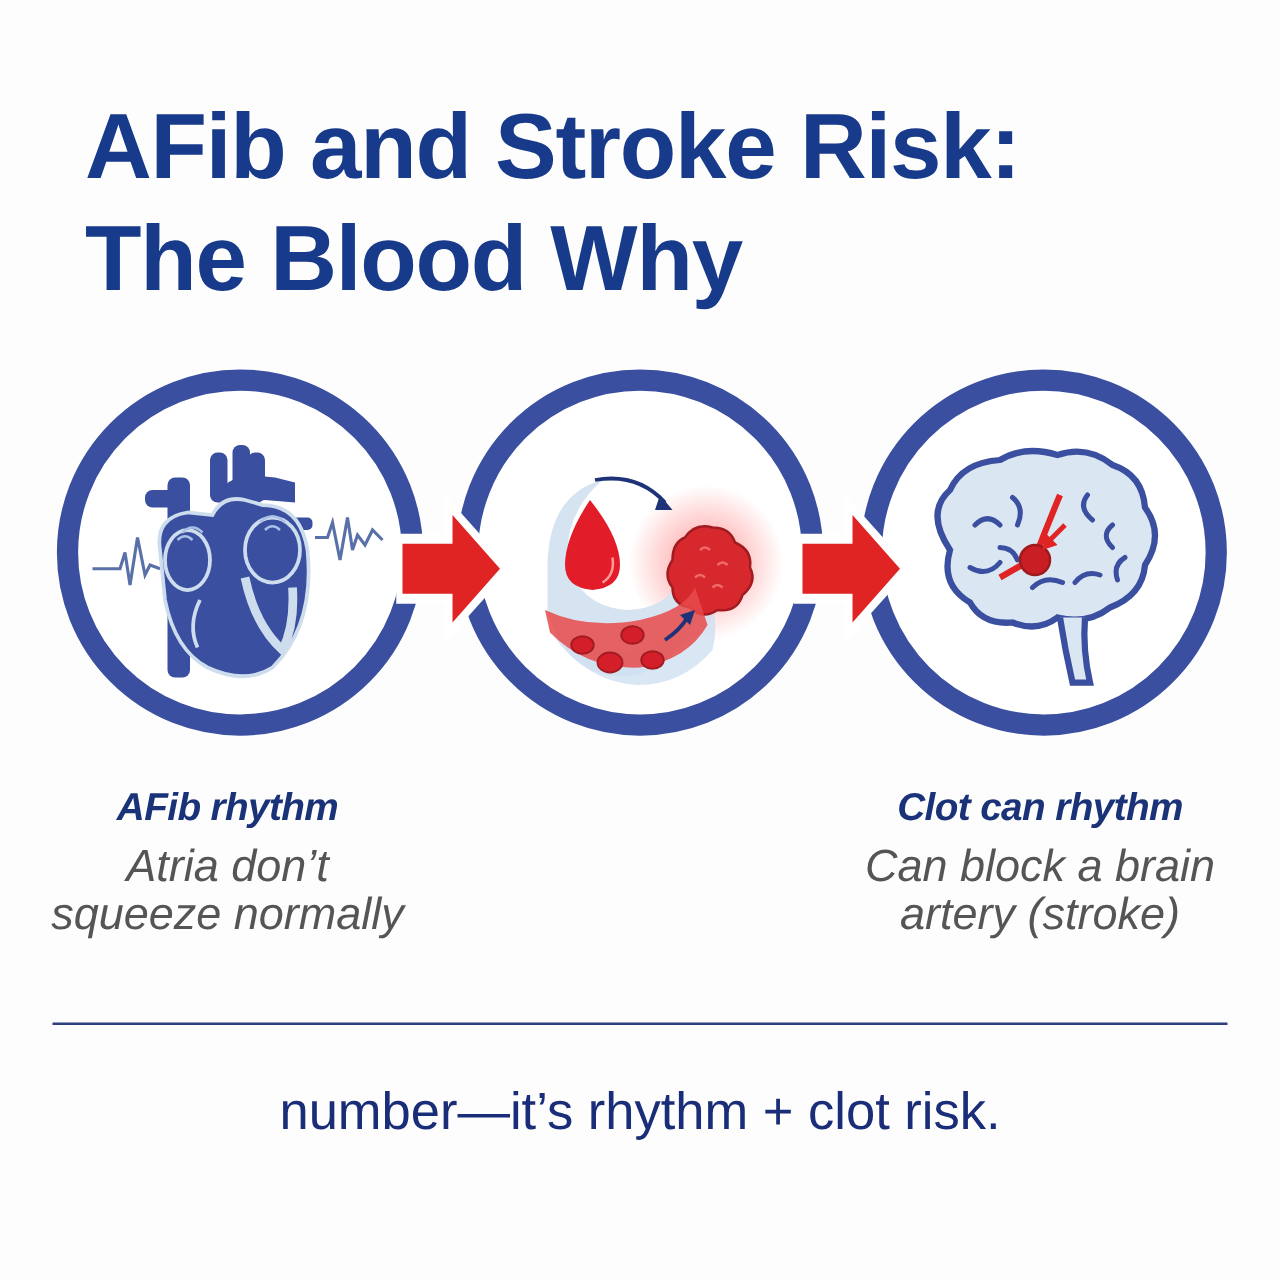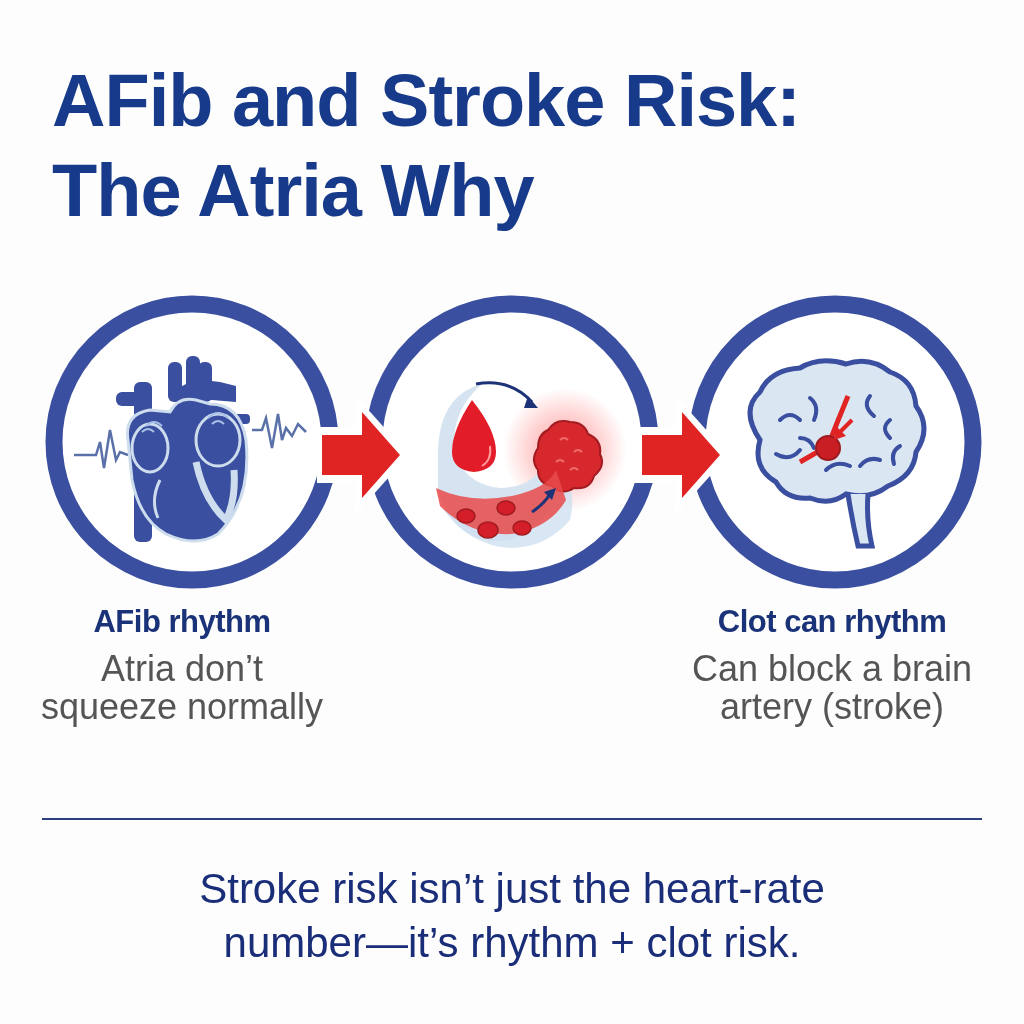--- a/index.html
+++ b/index.html
@@ -1,32 +1,32 @@
 <!DOCTYPE html>
 <html><head>
 <meta charset="utf-8">
 <style>
   html, body { margin:0; padding:0; }
   body { width:1024px; height:1024px; background:#fdfdfd; position:relative; overflow:hidden; font-family:"Liberation Sans", sans-serif; }
-  .title { position:absolute; left:52px; top:56px; margin:0; font-size:74px; line-height:90px; font-weight:700; color:#173a8a; letter-spacing:-1px; }
+  .title { position:absolute; left:52px; top:56px; margin:16px; font-size:74px; line-height:90px; font-weight:700; color:#173a8a; letter-spacing:-1px; }
   .title span { display:block; }
   .diagram { position:absolute; left:0; top:290px; width:1024px; height:320px; }
-  .step-text { position:absolute; top:604px; width:320px; text-align:center; }
+  .step-text { position:absolute; top:628px; width:320px; text-align:center;font-style:italic; }
   .step-label { font-size:31px; font-weight:700; color:#1a3278; letter-spacing:-0.5px; line-height:36px; }
   .step-desc { font-size:36px; color:#555; line-height:38px; margin-top:10px; }
   .divider { position:absolute; left:42px; top:818px; width:940px; height:0; border-top:2px solid #2c3f80; }
   .footer { position:absolute; left:0; top:862px; width:1024px; text-align:center; font-size:42px; line-height:54px; color:#1a2d78; }
   .footer span { display:block; }
 </style>
 </head>
 <body>
 
 <h1 class="title">
   <span>AFib and Stroke Risk:</span>
-  <span>The Atria Why</span>
+  <span>The Blood Why</span>
 </h1>
 
 <div class="diagram">
   <svg width="1024" height="320" viewBox="0 290 1024 320" xmlns="http://www.w3.org/2000/svg">
     <defs>
       <radialGradient id="glow" cx="0.5" cy="0.5" r="0.5">
         <stop offset="0" stop-color="#ff4040" stop-opacity="0.55"></stop>
         <stop offset="1" stop-color="#ff4040" stop-opacity="0"></stop>
       </radialGradient>
     </defs>
@@ -127,15 +127,14 @@
   <div class="step-label">Clot can rhythm</div>
   <div class="step-desc">
     <div>Can block a brain</div>
     <div>artery (stroke)</div>
   </div>
 </div>
 
 <div class="divider"></div>
 
 <div class="footer">
-  <span>Stroke risk isn’t just the heart-rate</span>
   <span>number—it’s rhythm + clot risk.</span>
 </div>
 
 </body></html>

